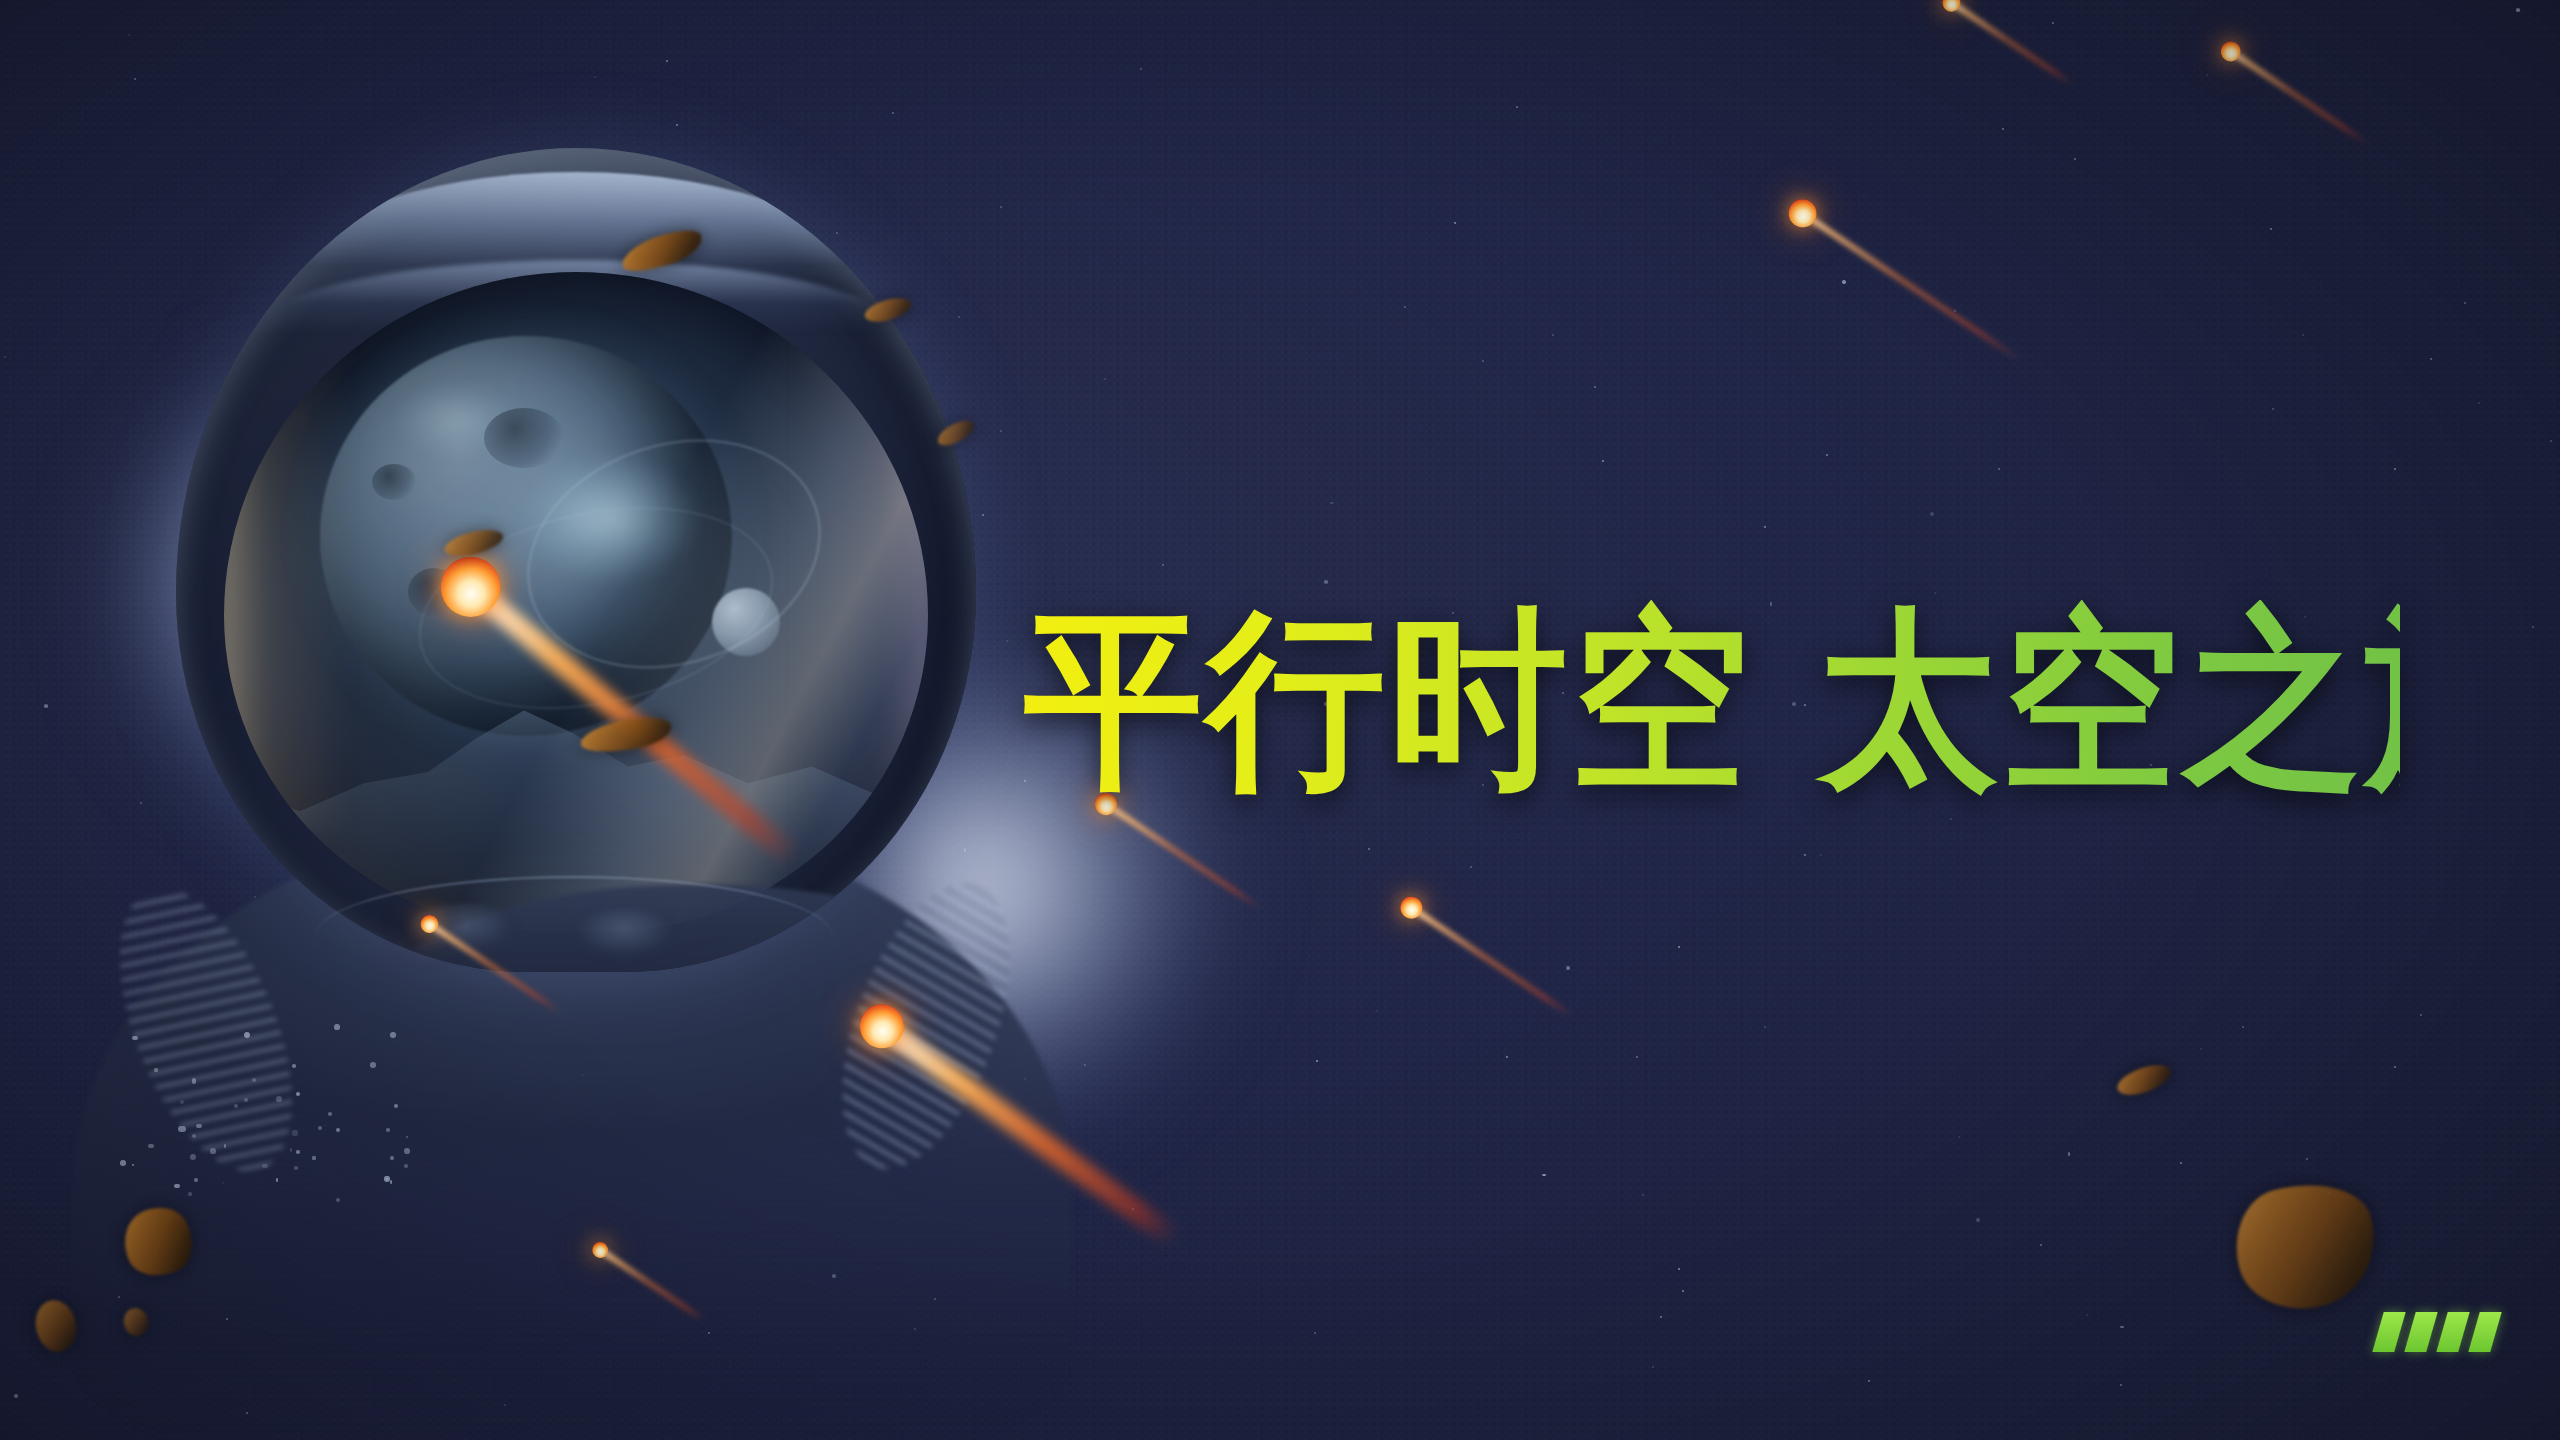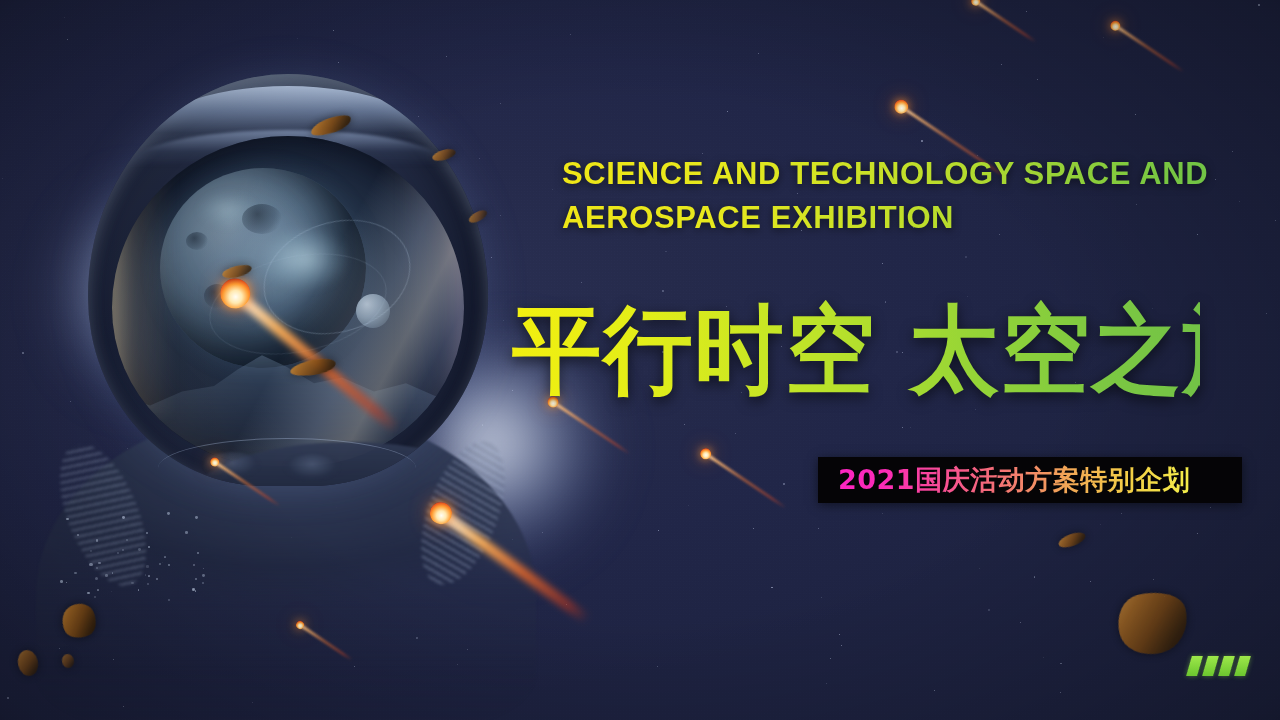--- a/index.html
+++ b/index.html
@@ -554,28 +554,23 @@
       <div class="rock" style="left: 468px; top: 212px; width: 20px; height: 9px; border-radius: 50%; transform: rotate(-28deg); opacity: 0.7;"></div>
       <div class="rock" style="left: 62px; top: 604px; width: 34px; height: 34px; border-radius: 48% 52% 40% 60% / 58% 42%; transform: rotate(-24deg); opacity: 0.95;"></div>
       <div class="rock" style="left: 18px; top: 650px; width: 20px; height: 26px; border-radius: 50%; transform: rotate(-12deg); opacity: 0.8;"></div>
       <div class="rock" style="left: 62px; top: 654px; width: 12px; height: 14px; border-radius: 50%; transform: rotate(-12deg); opacity: 0.7;"></div>
       <div class="rock" style="left: 1058px; top: 534px; width: 28px; height: 12px; border-radius: 50%; transform: rotate(-20deg); opacity: 0.85;"></div>
       <div class="rock" style="left: 1118px; top: 592px; width: 70px; height: 62px; border-radius: 38% 62% 48% 52% / 54% 40% 60% 46%; transform: rotate(-14deg); opacity: 0.9;"></div>
     </div>
 
   <div class="bg-vignette"></div>
 
-  <div class="eng-sub">SCIENCE AND TECHNOLOGY SPACE AND
-AEROSPACE EXHIBITION</div>
 
   <div class="cn-title">平行时空 太空之旅</div>
 
-  <div class="banner">
-    <span class="banner-text">2021国庆活动方案特别企划</span>
-  </div>
 
   <div class="corner-mark" id="corner-mark">
       <div class="bar"></div>
       <div class="bar"></div>
       <div class="bar"></div>
       <div class="bar"></div>
     </div>
 
 </div>
 

